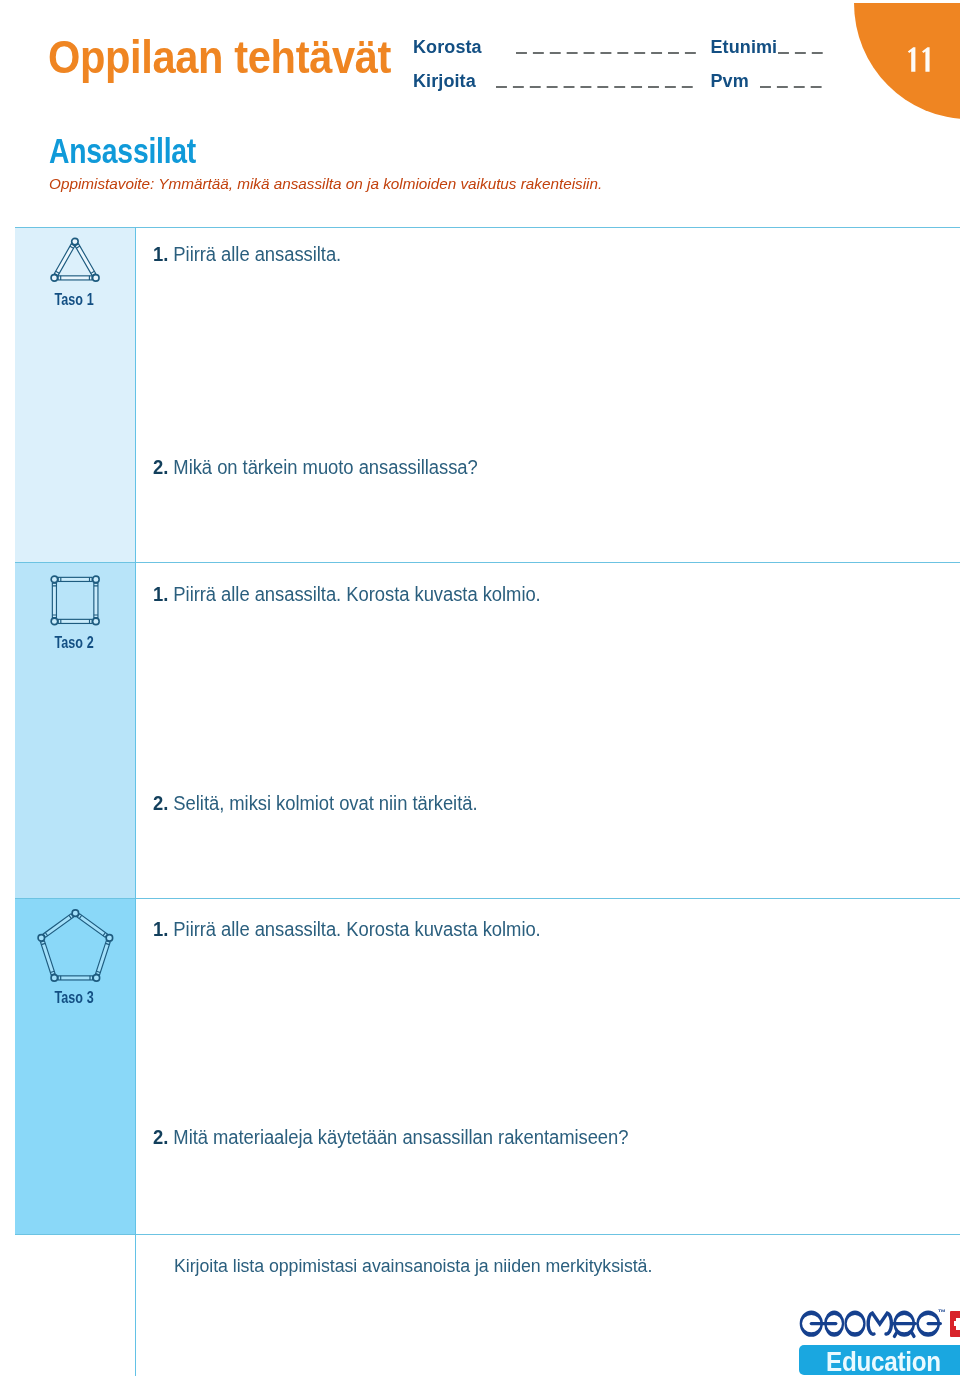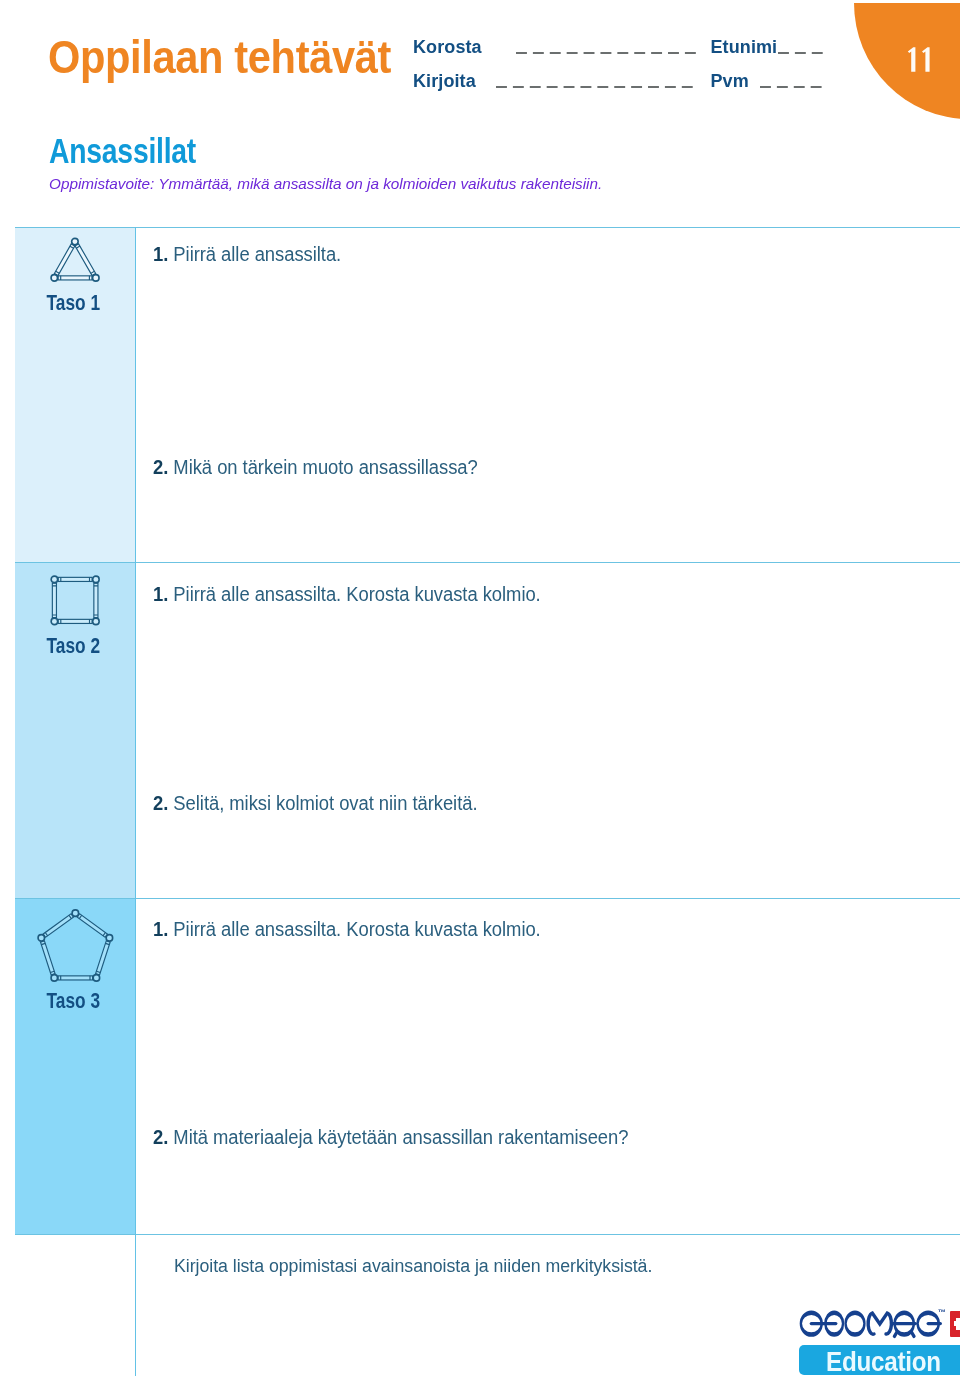--- a/index.html
+++ b/index.html
@@ -23,30 +23,30 @@
   .fld-lab{position:absolute;font-size:18px;font-weight:700;color:#134f83;
            letter-spacing:0.1px;white-space:nowrap;}
   .fld-dash{position:absolute;height:2px;
      background-image:linear-gradient(to right,#6b6f6f 0 10.8px,transparent 10.8px 16.9px);
      background-size:16.9px 2px;background-repeat:repeat-x;}
 
   .sub-title{position:absolute;left:37px;top:133px;font-size:35px;font-weight:700;
       color:#109ad9;letter-spacing:-0.3px;line-height:1;
       transform:scaleX(0.81);transform-origin:left top;}
   .sub-goal{position:absolute;left:37px;top:176px;font-size:15.3px;font-style:italic;
-      color:#6d28d9;letter-spacing:-0.01px;line-height:1;font-weight:400;white-space:nowrap;}
+      color:#c2410c;letter-spacing:-0.01px;line-height:1;font-weight:400;white-space:nowrap;}
 
   
   .rule{position:absolute;left:0;height:1.35px;background:#6cc3e2;}
   .vrule{position:absolute;width:1.3px;background:#63c2e6;}
 
   .levelcol{position:absolute;left:3px;width:120.5px;}
   .lvl-icon{position:absolute;}
   .lvl-lab{position:absolute;left:3px;width:120.5px;text-align:center;
-      font-size:22px;font-weight:700;color:#134f83;letter-spacing:0.1px;line-height:1;}
+      font-size:16px;font-weight:700;color:#134f83;letter-spacing:0.1px;line-height:1;}
   .lvl-lab span{display:inline-block;transform:scaleX(0.785);transform-origin:center;}
 
   .task{position:absolute;font-size:19.6px;color:#2b5f7e;letter-spacing:-0.05px;white-space:nowrap;
         transform:scaleX(0.94);transform-origin:left top;line-height:1;}
   .task b{font-weight:700;color:#123f5c;}
   .task.closing{font-size:18.8px;transform:scaleX(0.945);}
 
   
   .logo-word{position:absolute;left:786px;top:1306px;}
   .logo-tm{position:absolute;left:926px;top:1309px;font-size:8px;font-weight:700;color:#14408f;

